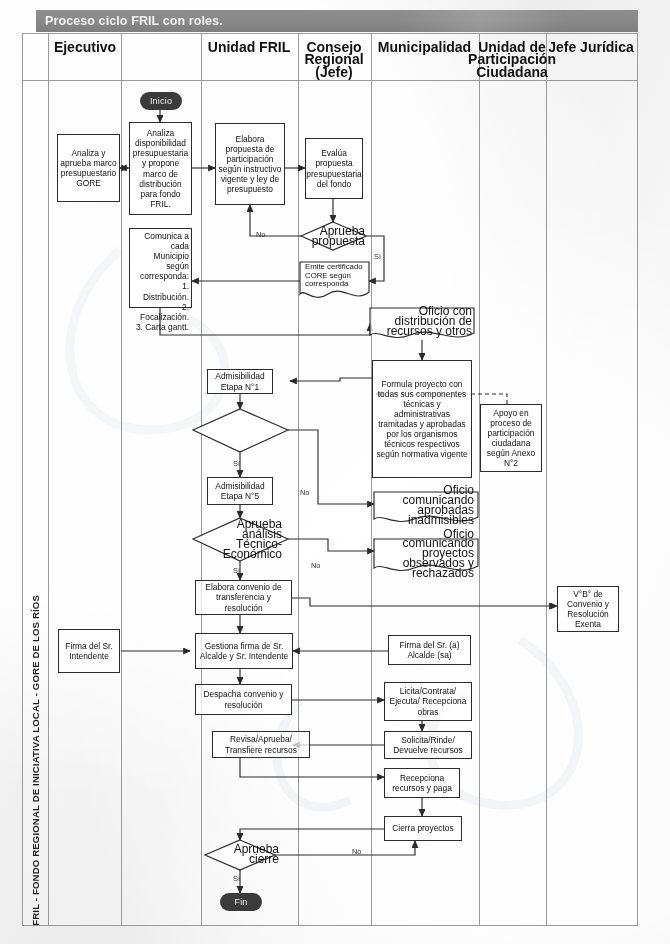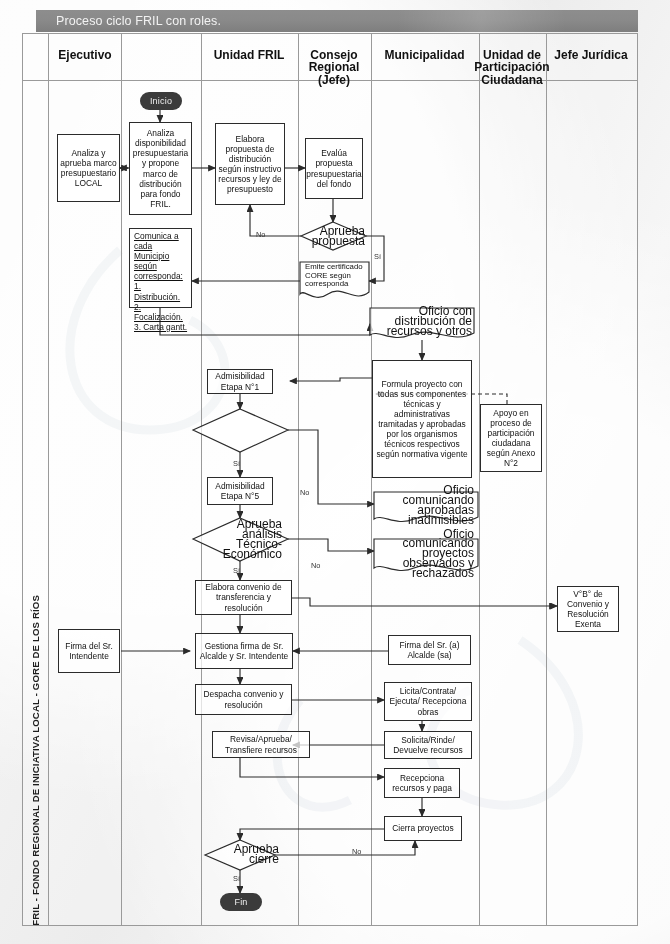--- a/index.html
+++ b/index.html
@@ -23,25 +23,26 @@
     position:absolute;left:0;top:0;width:670px;height:944px;
     opacity:.10;
   }
   
   #titlebar{
     position:absolute;left:36px;top:10px;width:602px;height:22px;
     background:linear-gradient(180deg,#8d8d8d 0%,#8a8a8a 45%,#7e7e7e 100%);
     color:#f2f2f2;
     font-size:12.5px;
     line-height:22px;
-    padding-left:20px;
+    padding-left:9px;
     box-sizing:border-box;
     letter-spacing:.1px;
     white-space:nowrap;
     overflow:hidden;
+    font-weight:bold;
   }
   #titlebar::after{
     content:"";position:absolute;left:0;top:0;right:0;bottom:0;
     background:linear-gradient(90deg,rgba(255,255,255,0) 60%,rgba(255,255,255,.16) 74%,rgba(255,255,255,0) 88%);
     pointer-events:none;
   }
   
   #table{
     position:absolute;left:22px;top:33px;width:616px;height:893px;
     border:1px solid #9a9a9a;
@@ -62,39 +63,39 @@
     font-weight:bold;
     letter-spacing:.15px;
     color:#1d1d1d;
     padding-bottom:6px;
     white-space:nowrap;
   }
   
   .colhead{
     position:absolute;top:35px;height:44px;
     display:flex;align-items:flex-start;justify-content:center;
-    font-size:12px;font-weight:bold;color:#111;
+    font-size:14px;font-weight:bold;color:#111;
     text-align:center;line-height:12.4px;
-    padding-top:14px;box-sizing:border-box;
+    padding-top:6px;box-sizing:border-box;
   }
   
   #flow{position:absolute;left:0;top:0;width:670px;height:944px;}
   .node{
     position:absolute;
     border:1.15px solid #2b2b2b;
     background:rgba(255,255,255,.72);
     box-sizing:border-box;
     display:flex;align-items:center;justify-content:center;
     text-align:center;
     font-size:8.4px;
     line-height:10.1px;
     color:#111;
     padding:1px 2px;
   }
-  .node.left{text-align:left;justify-content:flex-start;padding-left:4px;text-decoration:underline;}
+  .node.left{text-align:right;justify-content:flex-start;padding-left:4px;}
   .term{
     position:absolute;
     background:#3b3b3b;
     color:#f0f0f0;
     border-radius:11px;
     display:flex;align-items:center;justify-content:center;
     font-size:9px;
     letter-spacing:.2px;
   }
   .diamond-lbl{
@@ -242,37 +243,37 @@
       <path d="M300,262 L369,262 L369,292 C355,304 342,284 328,294 C314,304 304,288 300,294 Z"></path>
       <path d="M370,308 L474,308 L474,333 C452,345 432,325 410,335 C392,343 378,329 370,335 Z"></path>
       <path d="M374,492 L478,492 L478,517 C456,529 436,509 414,519 C396,527 382,513 374,519 Z"></path>
       <path d="M374,539 L478,539 L478,566 C456,578 436,558 414,568 C396,576 382,562 374,568 Z"></path>
     </g>
   </svg>
 
   <div class="term" style="left:140px;top:92px;width:42px;height:18px">Inicio</div>
   <div class="term" style="left:220px;top:893px;width:42px;height:18px">Fin</div>
 
-  <div class="node" style="left:57px;top:134px;width:63px;height:68px">Analiza y aprueba marco presupuestario LOCAL</div>
+  <div class="node" style="left:57px;top:134px;width:63px;height:68px">Analiza y aprueba marco presupuestario GORE</div>
   <div class="node" style="left:58px;top:629px;width:62px;height:44px">Firma del Sr. Intendente</div>
 
   <div class="node" style="left:129px;top:122px;width:63px;height:93px">Analiza disponibilidad presupuestaria y propone marco de distribución para fondo FRIL.</div>
 
   <div class="node left" style="left:129px;top:228px;width:63px;height:80px;display:block;padding-top:2px">
     <div>Comunica a</div>
     <div>cada</div>
     <div>Municipio</div>
     <div>según</div>
     <div>corresponda:</div>
     <div>1. Distribución.</div>
     <div>2. Focalización.</div>
     <div>3. Carta gantt.</div>
   </div>
 
-  <div class="node" style="left:215px;top:123px;width:70px;height:82px">Elabora propuesta de distribución según instructivo recursos y ley de presupuesto</div>
+  <div class="node" style="left:215px;top:123px;width:70px;height:82px">Elabora propuesta de participación según instructivo vigente y ley de presupuesto</div>
 
   <div class="node" style="left:207px;top:369px;width:66px;height:25px">Admisibilidad Etapa N°1</div>
 
 
   <div class="node" style="left:207px;top:477px;width:66px;height:28px">Admisibilidad Etapa N°5</div>
 
   <div class="diamond-lbl" style="left:198px;top:519px;width:84px;height:42px">Aprueba análisis Técnico-Económico</div>
 
   <div class="node" style="left:195px;top:580px;width:97px;height:35px">Elabora convenio de transferencia y resolución</div>
   <div class="node" style="left:195px;top:633px;width:98px;height:36px">Gestiona firma de Sr. Alcalde y Sr. Intendente</div>

